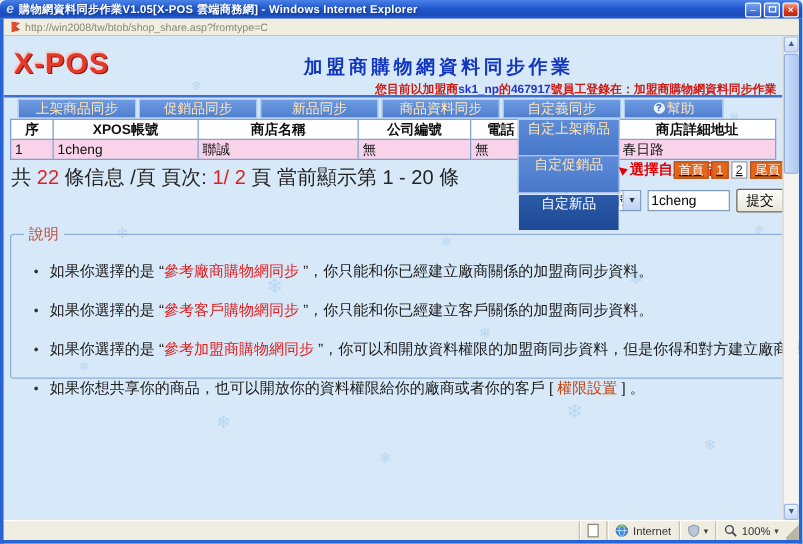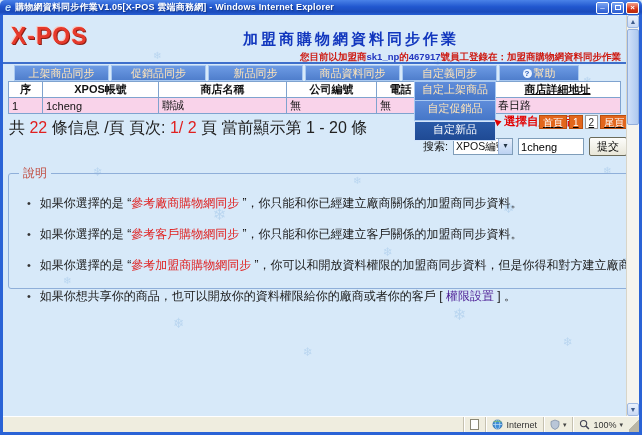--- a/index.html
+++ b/index.html
@@ -45,24 +45,24 @@
   .tab { width:95px; height:16px; line-height:14px; text-align:center; cursor:pointer;
     background:linear-gradient(180deg,#6D9BE4,#4F7ECC); border:1px solid #A9C9F1; color:#FFE4B8; font-size:11px; }
   .tab.help { width:80px; }
   .help-q { display:inline-block; background:#EAF2FF; color:#2D5FB8; border-radius:50%; width:9px; height:9px; line-height:9px; font-size:8px; font-weight:bold; margin-right:2px; vertical-align:1px; }
 
   table.grid { position:absolute; left:5px; top:66px; z-index:1; border-collapse:collapse; table-layout:fixed; }
   table.grid th, table.grid td { border:1px solid #7FA3CF; font-size:11px; height:16px; padding:0 3px; overflow:hidden; white-space:nowrap; }
   table.grid th { background:#FFFFFF; font-weight:bold; color:#111; text-align:center; }
   table.grid td { background:#F9D3EA; color:#111; text-align:left; }
   td.c, th.c { text-align:center; }
-  th.addr { text-align:left;text-decoration:underline; }
+  th.addr { text-align:left; }
 
   .menu { position:absolute; left:411px; top:66px; width:82px; z-index:5; }
-  .menu-item { height:20px; line-height:14px; text-align:center; font-size:11px; color:#FFE4B8; cursor:pointer;
+  .menu-item { height:30px; line-height:14px; text-align:center; font-size:11px; color:#FFE4B8; cursor:pointer;
     background:linear-gradient(180deg,#5E8CDA,#4677C8); border:1px solid #A9C9F1; border-top-width:0; }
   .menu-item:first-child { border-top-width:1px; }
   .menu-item.selected { background:linear-gradient(180deg,#2A5AA8,#1F4A94); border:1px solid #D3E4FA; color:#FFFFFF; }
 
   .annotation { position:absolute; left:489px; top:99px; z-index:6; color:#E30000; font-size:11.5px; font-weight:bold; white-space:nowrap; }
   .annotation .arr { display:inline-block; transform:rotate(40deg); font-size:11px; margin-right:1px; }
 
   .info-line { position:absolute; left:6px; top:103px; z-index:1; font-size:16px; color:#222; }
   .info-line .red { color:#E02020; }
 
@@ -79,21 +79,21 @@
   .submit-btn { height:19px; padding:0 7px; font-size:11px; font-family:inherit; cursor:pointer;
     background:linear-gradient(180deg,#FDFDFB,#E8E6D8); border:1px solid #6B6B5A; border-radius:2px; }
 
   fieldset.notes { position:absolute; left:5px; top:150px; width:612px; height:124px; z-index:1;
     border:1px solid #8FAFD9; border-radius:3px; padding:0; }
   fieldset.notes legend { margin-left:10px; padding:0 4px; font-size:12px; color:#C14F44; }
   .notes ul { list-style:none; margin:13px 0 0 18px; }
   .notes li { font-size:12px; color:#1A1A1A; margin-bottom:14px; white-space:nowrap; }
   .notes li .dot { color:#333; margin-right:9px; font-size:11px; }
   .notes .em { color:#E02020; }
-  .notes .link { color:#4c1d95; cursor:pointer;margin-top:14px; }
+  .notes .link { color:#c2410c; cursor:pointer;margin-top:14px; }
 
   
   .vscroll { position:absolute; top:0; right:0; bottom:0; width:13px; background:#F5F4EF; border-left:1px solid #D8D5C8; z-index:7; }
   .vs-btn { height:13px; background:linear-gradient(180deg,#EAF2FD,#C8D8F4); border:1px solid #9FB9E2; border-radius:2px;
     color:#3F5C8C; font-size:7px; line-height:11px; text-align:center; cursor:pointer; }
   .vs-btn.down { position:absolute; bottom:0; left:0; right:0; }
   .vs-thumb { position:absolute; top:14px; left:0; width:12px; height:96px; cursor:pointer;
     background:linear-gradient(90deg,#CFE0F9,#AFC9EF); border:1px solid #92AEDC; border-radius:2px; }
 
   
@@ -117,20 +117,24 @@
       <span class="win-btn">–</span>
       <span class="win-btn">
           <span class="restore-glyph"></span>
         </span>
       <span class="win-btn close">×</span>
     </span>
   </div>
 
   <div class="frame">
 
+    <div class="urlbar">
+      <span class="flag-icon"></span>
+      <span class="url-text">http://win2008/tw/btob/shop_share.asp?fromtype=C</span>
+    </div>
 
     <div class="main">
 
       <div class="snow">
         <span style="left:30px;top:55px;font-size:14px">❄</span>
         <span style="left:150px;top:35px;font-size:10px">❄</span>
         <span style="left:260px;top:70px;font-size:16px">❄</span>
         <span style="left:430px;top:40px;font-size:12px">❄</span>
         <span style="left:580px;top:60px;font-size:10px">❄</span>
         <span style="left:90px;top:150px;font-size:12px">❄</span>

